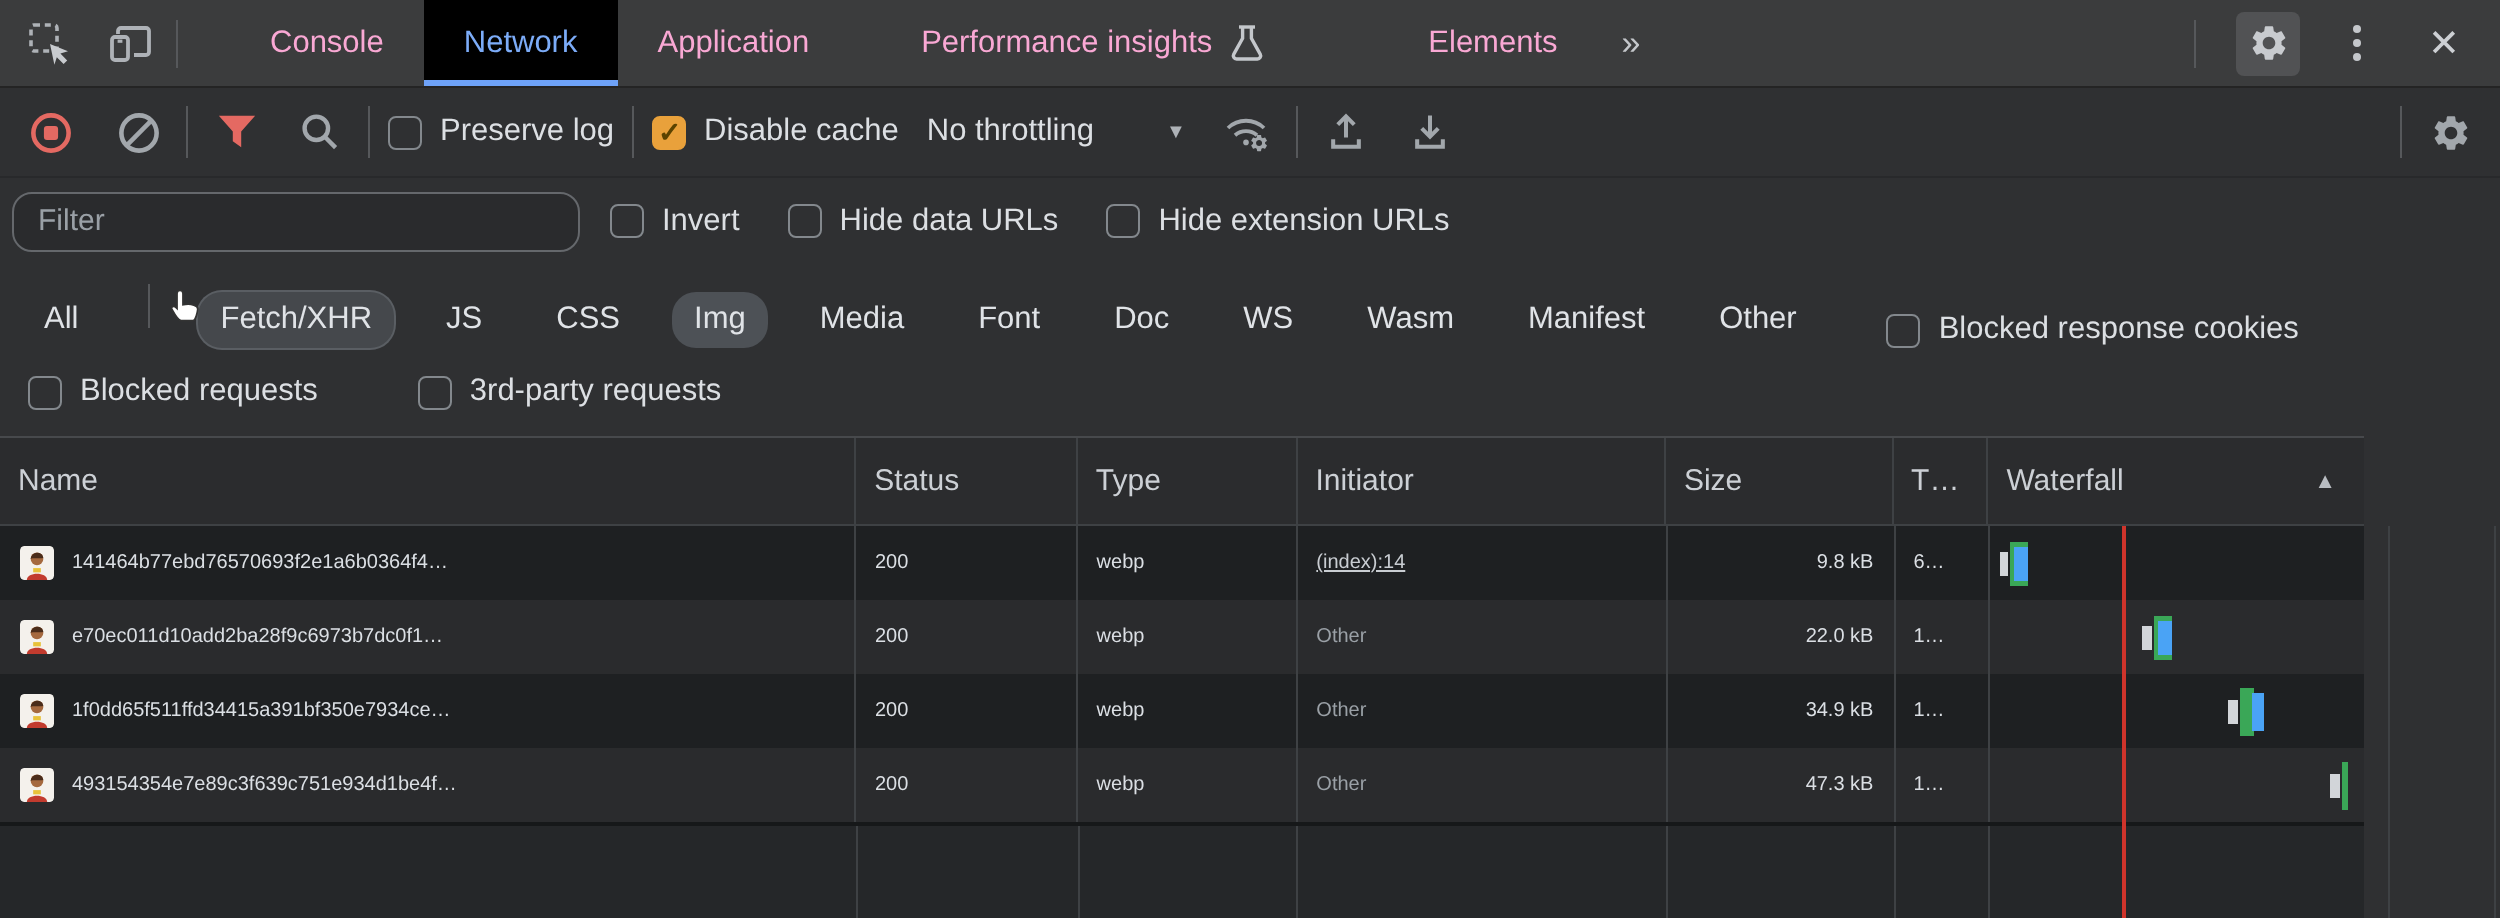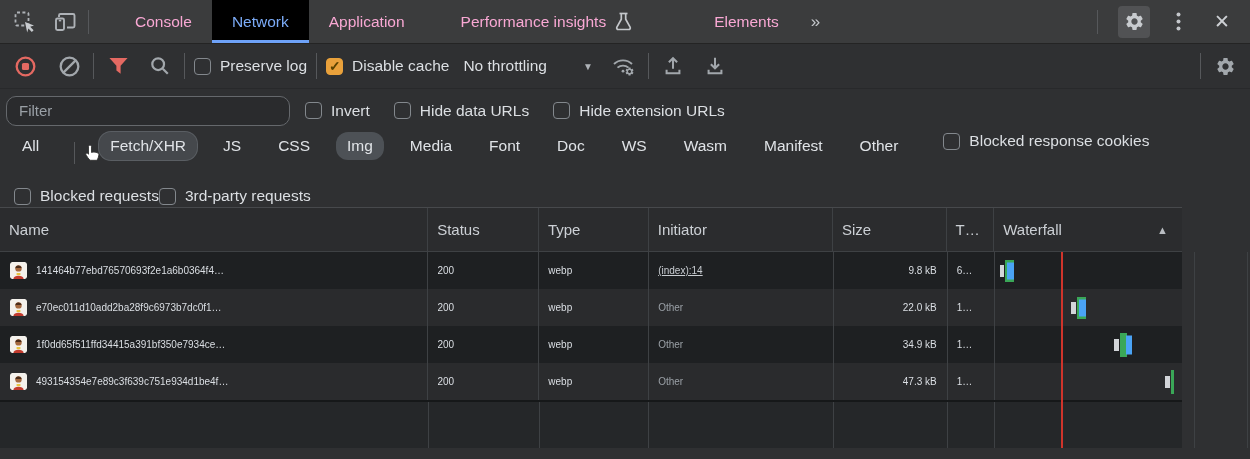--- a/index.html
+++ b/index.html
@@ -39,33 +39,33 @@
   .dd-arrow { font-size:10px; color:#aeb2b7; }
   .toolbar .spacer { flex:1; }
 
   
   .filterbar { height:43px; background:#2f3032; display:flex; align-items:center; padding:0 6px; }
   .filter-input { width:284px; height:30px; background:#2a2b2d; border:1px solid #65686c; border-radius:10px; color:#dfe1e5; font-size:15px; padding:0 12px; outline:none; font-family:"Liberation Sans", sans-serif; }
   .filter-input::placeholder { color:#9aa0a6; }
   .filterbar .checks { display:flex; align-items:center; gap:24px; margin-left:15px; }
 
   
-  .typebar { height:42px; background:#2f3032; display:flex; align-items:flex-start; padding:0 10px; font-size:15.5px; position:relative;gap:13px; }
+  .typebar { height:42px; background:#2f3032; display:flex; align-items:flex-end; padding:0 10px; font-size:15.5px; position:relative;gap:13px; }
   .typebar .sep-v { height:22px; margin:0 10px; }
   .pill { padding:5px 11px; border-radius:12px; color:#e0e3e7; margin:0 1px; }
   .pill.hover { background:#45484c; box-shadow:0 0 0 1px #5a5e63; }
   .pill.active { background:#4d5156; }
   .typebar .cb-group { margin-left:20px; }
   .cursor-hand { position:absolute; left:84px; top:12px; pointer-events:none; z-index:5; }
 
   
-  .reqbar { height:44px; background:#2f3032; display:flex; align-items:center; padding:0 14px; }
-
-  
-  .nettable { position:absolute; left:0; top:207px; width:1182px; height:241px; }
+  .reqbar { height:44px; background:#2f3032; display:flex; align-items:center; padding:0 14px; gap:50px; }
+
+  
+  .nettable { position:absolute; left:0; top:218px; width:1182px; height:241px; }
   .thead { height:45px; background:#2b2c2e; border-top:1px solid #47494c; border-bottom:1px solid #3e4144; display:flex; font-size:15px; color:#ccd0d5; }
   .th { display:flex; align-items:center; padding-left:9px; border-right:1px solid #3e4144; }
   .th:last-child { border-right:none; justify-content:space-between; padding-right:14px; }
   .sort-arrow { font-size:11px; color:#b9bdc2; }
   .col-name{width:454px;} .col-status{width:117px;} .col-type{width:116px;}
   .col-init{width:195px;} .col-size{width:120px;} .col-time{width:50px;} .col-wf{width:198px;}
 
   .tbody-wrap { position:relative; height:196px; }
   .trow { height:37px; display:flex; font-size:10px; color:#dbdfe4; }
   .trow.odd { background:#1e2022; }

